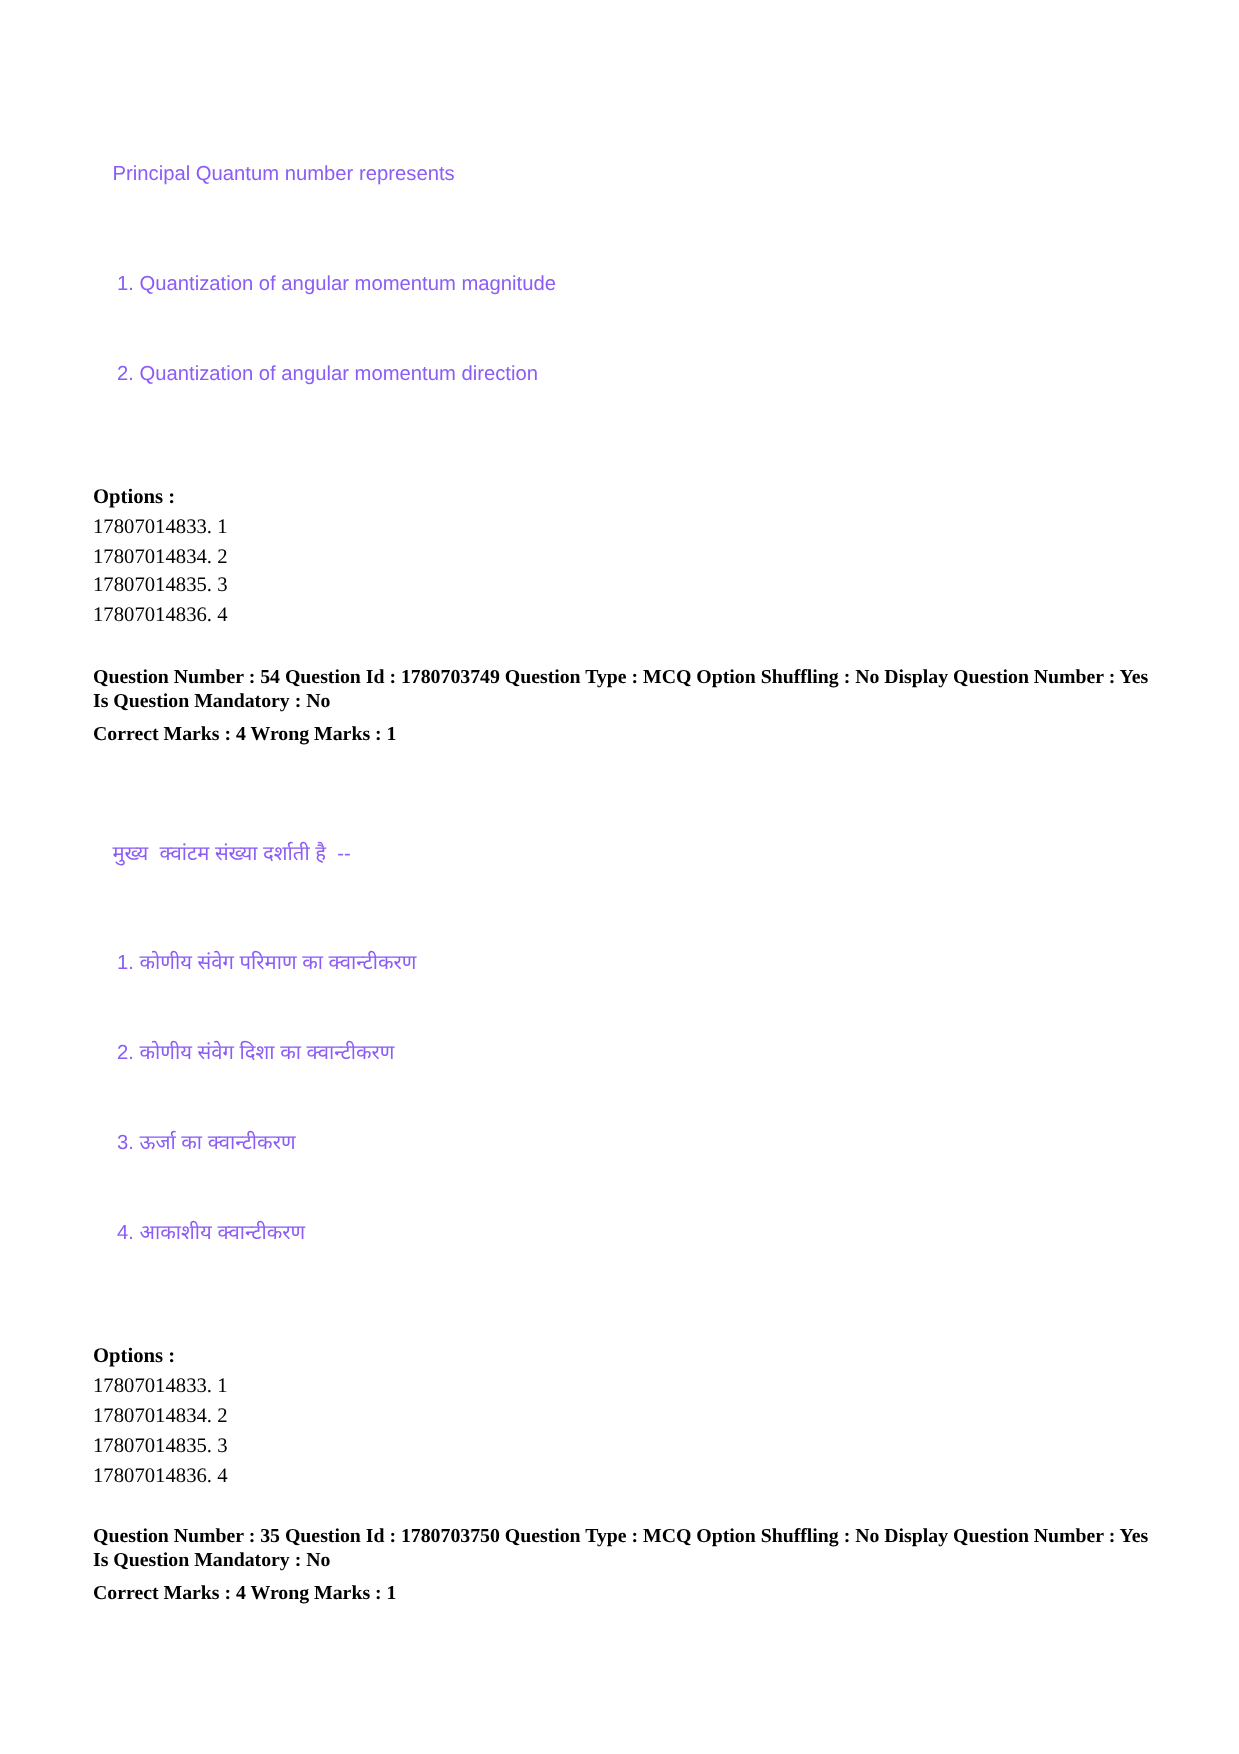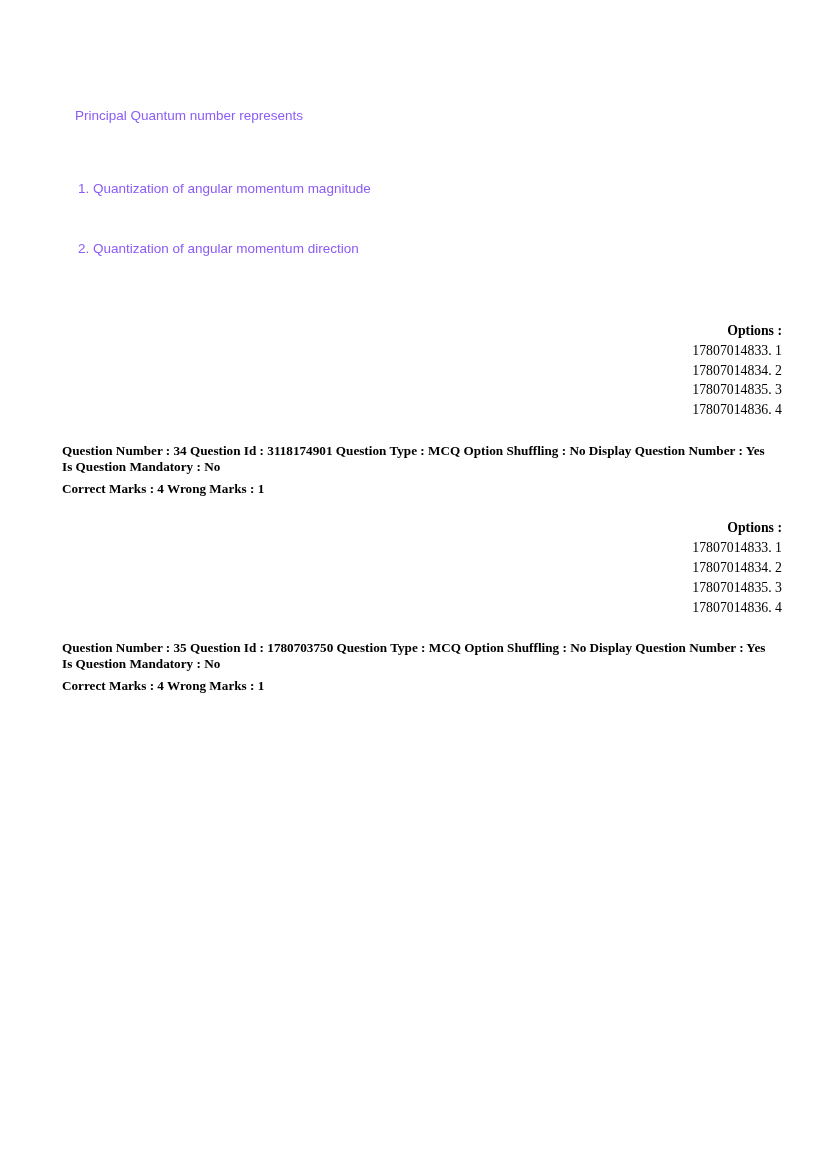--- a/index.html
+++ b/index.html
@@ -25,21 +25,21 @@
     white-space: pre-wrap;
   }
   .q-image .q-title { margin: 0 0 13px 0; }
   .q-choice { margin-left: 3px; }
 
   .options-block {
     margin-top: 22px;
     font-size: 13.8px;
     line-height: 19.8px;
   }
-  .options-block p { margin: 0; text-align: right; }
+  .options-block p { margin: 0; }
   .options-label { font-weight: bold; }
 
   .q-header {
     margin-top: 23px;
     font-weight: bold;
     font-size: 13.2px;
     line-height: 15.8px;
   }
   .q-header p { margin: 0; }
   .q-header .meta1 { white-space: nowrap; }
@@ -60,25 +60,32 @@
 
   <section class="options-block">
     <p class="options-label">Options :</p>
     <p class="option-id">17807014833. 1</p>
     <p class="option-id">17807014834. 2</p>
     <p class="option-id">17807014835. 3</p>
     <p class="option-id">17807014836. 4</p>
   </section>
 
   <section class="q-header">
-    <p class="meta1">Question Number : 34 Question Id : 3118174901 Question Type : MCQ Option Shuffling : No Display Question Number : Yes</p>
+    <p class="meta1">Question Number : 54 Question Id : 1780703749 Question Type : MCQ Option Shuffling : No Display Question Number : Yes</p>
     <p class="meta2">Is Question Mandatory : No</p>
     <p class="marks">Correct Marks : 4 Wrong Marks : 1</p>
   </section>
 
+  <section class="q-image sec">
+    <p class="q-title">मुख्य  क्वांटम संख्या दर्शाती है  --</p>
+    <div class="q-choice">1. कोणीय संवेग परिमाण का क्वान्टीकरण</div>
+    <div class="q-choice">2. कोणीय संवेग दिशा का क्वान्टीकरण</div>
+    <div class="q-choice">3. ऊर्जा का क्वान्टीकरण</div>
+    <div class="q-choice">4. आकाशीय क्वान्टीकरण</div>
+  </section>
 
   <section class="options-block">
     <p class="options-label">Options :</p>
     <p class="option-id">17807014833. 1</p>
     <p class="option-id">17807014834. 2</p>
     <p class="option-id">17807014835. 3</p>
     <p class="option-id">17807014836. 4</p>
   </section>
 
   <section class="q-header">

